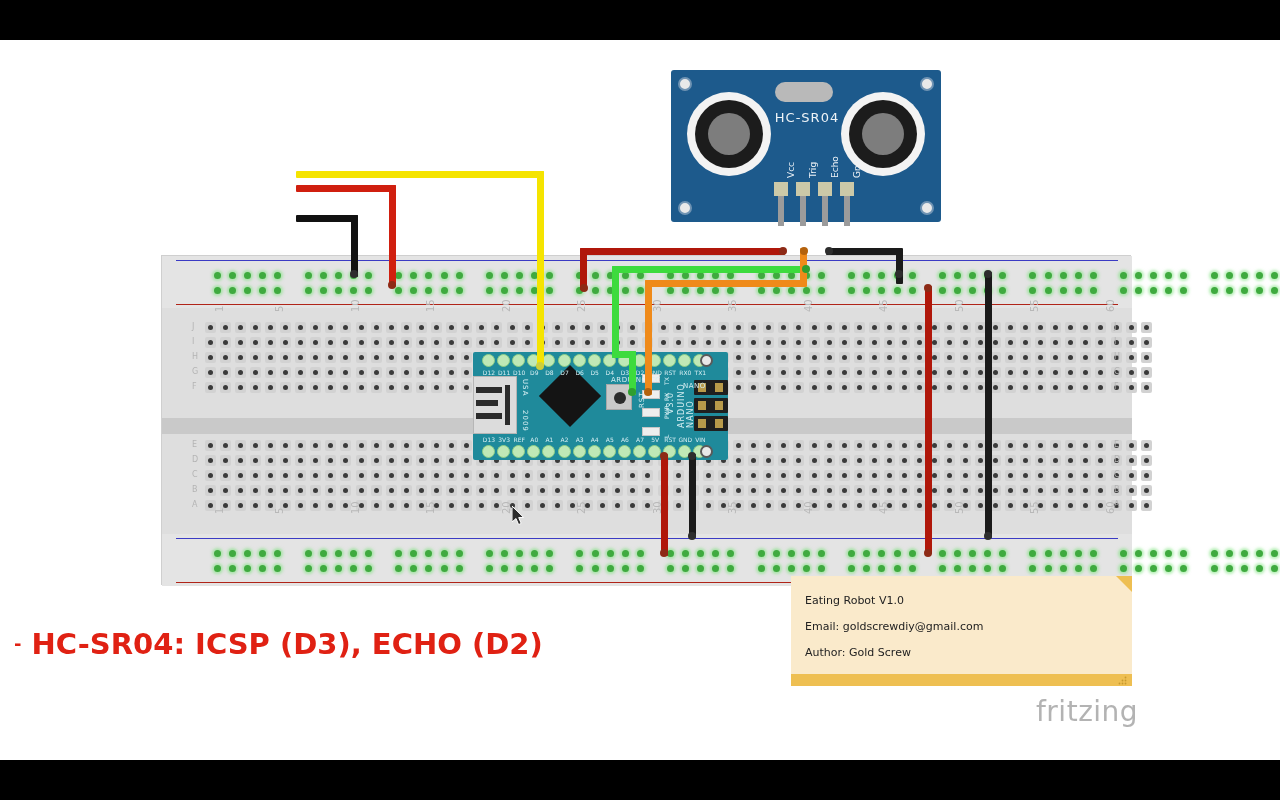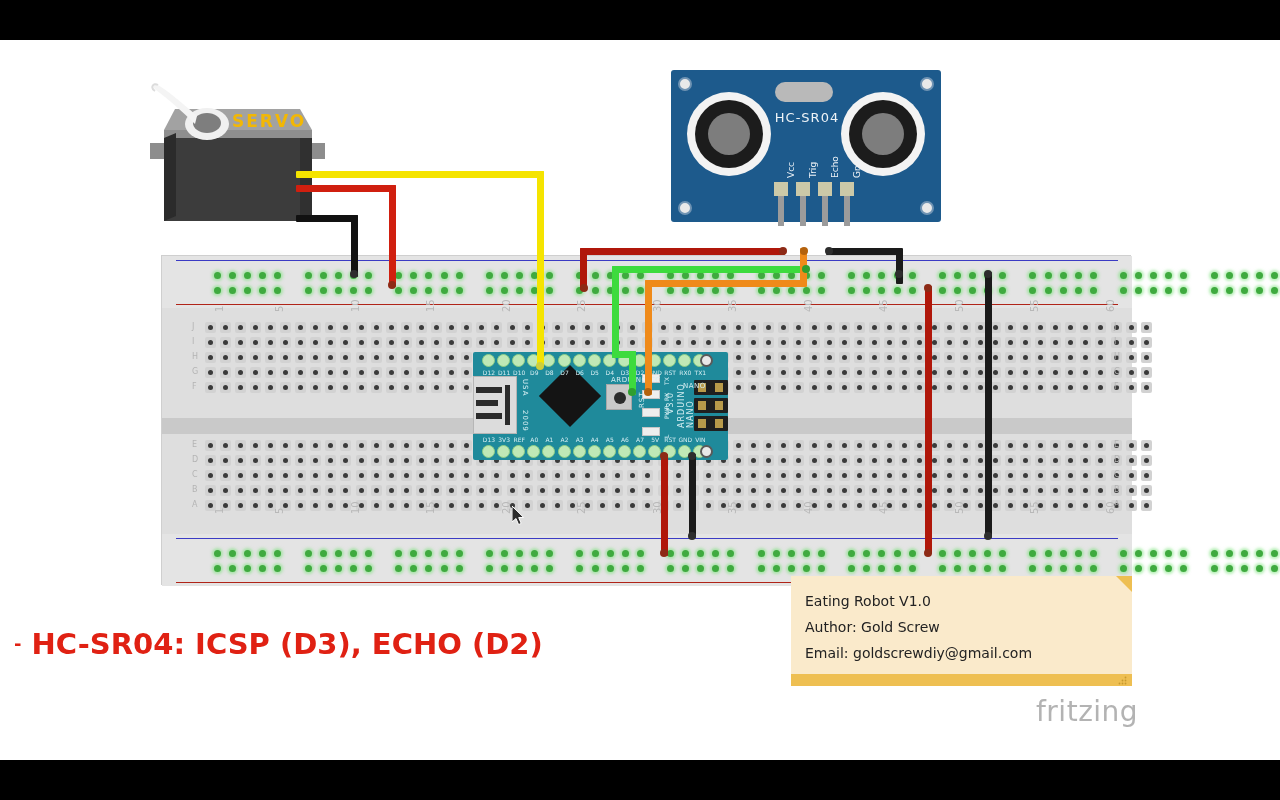--- a/index.html
+++ b/index.html
@@ -64,21 +64,21 @@
   
   #nano { position: absolute; left: 473px; top: 312px; width: 255px; height: 108px;
           background: #1f8a9b; border-radius: 2px; }
 
   
   #note { position: absolute; left: 791px; top: 536px; width: 341px; height: 110px;
           background: #faeacb; }
   #note-strip { position: absolute; left: 0; bottom: 0; width: 341px; height: 12px; background: #eebf52; }
   #note-fold { position: absolute; right: 0; top: 0; width: 16px; height: 16px;
                background: #eebf52; clip-path: polygon(100% 0, 0 0, 100% 100%); }
-  #note-text { position: absolute; left: 14px; top: 12px; font-size: 14px; color: #222;
+  #note-text { position: absolute; left: 14px; top: 12px; font-size: 11px; color: #222;
                line-height: 26px; font-family: "DejaVu Sans", sans-serif; }
   #note-grip { position: absolute; right: 5px; bottom: 1px; width: 9px; height: 9px; }
 
   #fritzing-logo { position: absolute; left: 1036px; top: 655px; font-size: 28px;
                    color: #b3b3b3; font-family: "DejaVu Sans", sans-serif; letter-spacing: 0.5px; }
 
   
   #caption { position: absolute; left: 14px; top: 580px; color: #e02113;
              font-family: "DejaVu Sans", sans-serif; font-weight: bold; }
   .cap-line { font-size: 29px; line-height: 47px; white-space: nowrap; }
@@ -2331,41 +2331,20 @@
         <div class="wend" style="left: 688px; top: 412px; background: rgb(45, 45, 45); z-index: 8;"></div>
         <div class="wend" style="left: 688px; top: 492px; background: rgb(45, 45, 45); z-index: 8;"></div>
         <div class="wire" style="left: 925px; top: 246px; width: 7px; height: 268px; background: rgb(176, 23, 10); border-radius: 1px; z-index: 6;"></div>
         <div class="wend" style="left: 924px; top: 244px; background: rgb(141, 42, 22); z-index: 8;"></div>
         <div class="wend" style="left: 924px; top: 509px; background: rgb(141, 42, 22); z-index: 8;"></div>
         <div class="wire" style="left: 985px; top: 232px; width: 7px; height: 266px; background: rgb(26, 26, 26); border-radius: 1px; z-index: 6;"></div>
         <div class="wend" style="left: 984px; top: 230px; background: rgb(45, 45, 45); z-index: 8;"></div>
         <div class="wend" style="left: 984px; top: 492px; background: rgb(45, 45, 45); z-index: 8;"></div>
       </div>
 
-    <div id="servo">
-      <svg width="175" height="185" viewBox="0 0 175 185">
-
-        <rect x="0" y="68" width="30" height="16" fill="#8d8d8d"></rect>
-        <rect x="145" y="68" width="30" height="16" fill="#8d8d8d"></rect>
-
-        <polygon points="14,55 25,34 150,34 162,55 162,63 14,63" fill="#a2a2a2"></polygon>
-        <polygon points="14,55 162,55 162,70 14,70" fill="#8e8e8e"></polygon>
-
-        <rect x="14" y="63" width="148" height="83" fill="#3c3c3c"></rect>
-        <polygon points="14,63 26,58 26,141 14,146" fill="#2b2b2b"></polygon>
-        <rect x="150" y="63" width="12" height="83" fill="#303030"></rect>
-
-        <ellipse cx="57" cy="49" rx="22" ry="16" fill="#f0f0f0"></ellipse>
-        <ellipse cx="57" cy="48" rx="14" ry="10" fill="#7e7e7e"></ellipse>
-
-        <path d="M47 41 C 30 26, 18 16, 8 10 C 4 8, 2 12, 6 15 C 18 24, 32 36, 45 49 Z" fill="#f4f4f4"></path>
-        <path d="M8 10 C 3 7, 0 13, 5 16" fill="none" stroke="#dcdcdc" stroke-width="2"></path>
-      </svg>
-      <div style="position:absolute;left:82px;top:36px;font-size:17px;font-weight:bold;color:#f2b705;letter-spacing:2px;font-family:'DejaVu Sans',sans-serif;">SERVO</div>
-    </div>
 
     <div id="hcsr04">
 
       <div style="position:absolute;left:7px;top:7px;width:14px;height:14px;border-radius:50%;background:#e9e9e9;border:2px solid #6f93b3;"></div>
       <div style="position:absolute;right:7px;top:7px;width:14px;height:14px;border-radius:50%;background:#e9e9e9;border:2px solid #6f93b3;"></div>
       <div style="position:absolute;left:7px;bottom:7px;width:14px;height:14px;border-radius:50%;background:#e9e9e9;border:2px solid #6f93b3;"></div>
       <div style="position:absolute;right:7px;bottom:7px;width:14px;height:14px;border-radius:50%;background:#e9e9e9;border:2px solid #6f93b3;"></div>
 
       <div style="position:absolute;left:16px;top:22px;width:84px;height:84px;border-radius:50%;background:#f3f3f3;">
         <div style="position:absolute;left:8px;top:8px;width:68px;height:68px;border-radius:50%;background:#1c1c1c;">
@@ -2512,22 +2491,22 @@
           <div style="position: absolute; left: 218.4px; top: 84px; width: 18px; text-align: center; font-size: 6px; color: rgb(213, 238, 242); font-family: &quot;DejaVu Sans&quot;, sans-serif;">VIN</div>
         </div>
     <div style="position: absolute; left: 227px; top: 2px; width: 13px; height: 13px; border-radius: 50%; background: rgb(232, 232, 232); border: 2px solid rgb(90, 90, 90);"></div>
         <div style="position: absolute; left: 227px; top: 93px; width: 13px; height: 13px; border-radius: 50%; background: rgb(232, 232, 232); border: 2px solid rgb(90, 90, 90);"></div>
       </div>
 
     <div id="note">
       <div id="note-fold"></div>
       <div id="note-text">
         <div>Eating Robot V1.0</div>
+        <div>Email: goldscrewdiy@gmail.com</div>
         <div>Author: Gold Screw</div>
-        <div>Email: goldscrewdiy@gmail.com</div>
       </div>
       <div id="note-strip">
         <svg id="note-grip" width="9" height="9" viewBox="0 0 9 9">
           <circle cx="1.5" cy="7.5" r="0.9" fill="#c79a2e"></circle>
           <circle cx="4.5" cy="7.5" r="0.9" fill="#c79a2e"></circle>
           <circle cx="7.5" cy="7.5" r="0.9" fill="#c79a2e"></circle>
           <circle cx="4.5" cy="4.5" r="0.9" fill="#c79a2e"></circle>
           <circle cx="7.5" cy="4.5" r="0.9" fill="#c79a2e"></circle>
           <circle cx="7.5" cy="1.5" r="0.9" fill="#c79a2e"></circle>
         </svg>

